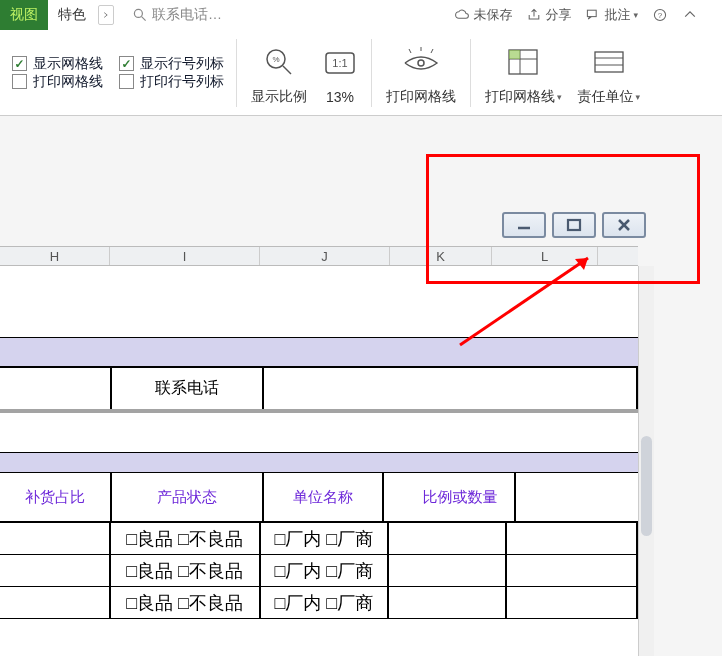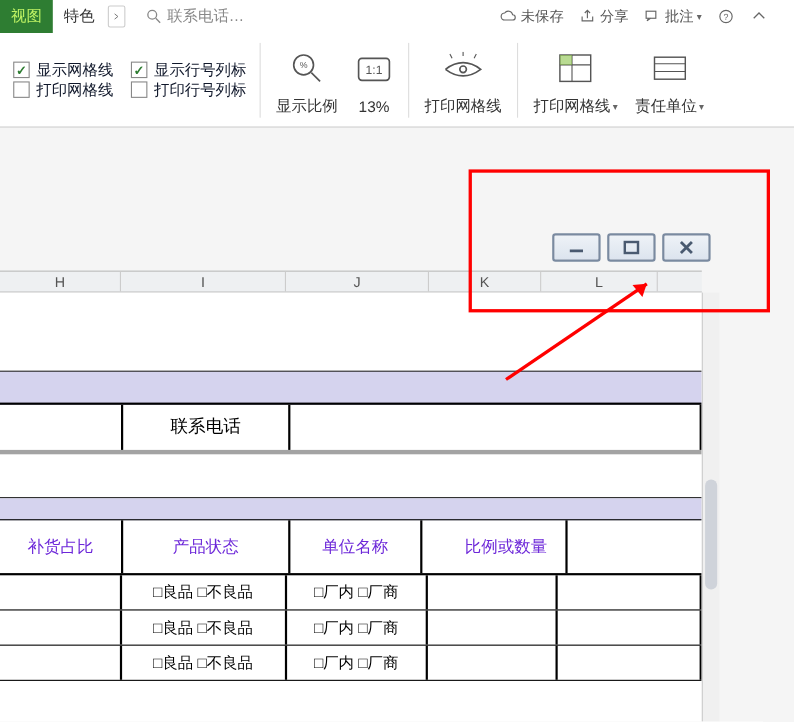--- a/index.html
+++ b/index.html
@@ -36,21 +36,21 @@
   .blank-area { height: 72px; border-bottom: 1px solid #000; }
   .purple-row { height: 30px; background: #d5d3ee; border-bottom: 2px solid #000; }
   .contact-row { height: 45px; display: flex; border-bottom: 4px solid #a3a3a3; }
   .contact-row .cell { border-right: 2px solid #000; }
   .gap-row { height: 40px; border-bottom: 1px solid #000; }
   .purple-row2 { height: 20px; background: #d5d3ee; border-bottom: 1px solid #000; }
   
   .header-row { display: flex; height: 50px; border-bottom: 2px solid #000; }
   .header-row .hcell { border-right: 2px solid #000; display: flex; align-items: center; justify-content: center; font-size: 15px; font-weight: 500; color: #6d28d9; }
   .data-row { display: flex; height: 32px; border-bottom: 1px solid #000; }
-  .data-row .dcell { border-right: 2px solid #000; display: flex; align-items: center; justify-content: center; font-size: 14px; color: #000; white-space: nowrap; }
+  .data-row .dcell { border-right: 2px solid #000; display: flex; align-items: center; justify-content: center; font-size: 18px; color: #000; white-space: nowrap; }
 
   .col-a { width: 112px; }
   .col-b { width: 152px; }
   .col-c { width: 130px; }
   .col-d { width: 120px; }
   .col-e { width: 110px; margin-left: 22px; }
 
   .vscroll { position: absolute; top: 266px; right: 68px; width: 16px; bottom: 0; background: #f0f0f0; border-left: 1px solid #ccc; }
   .vscroll .thumb { position: absolute; top: 170px; left: 2px; right: 2px; height: 100px; background: #cfd3da; border-radius: 6px; }
 

